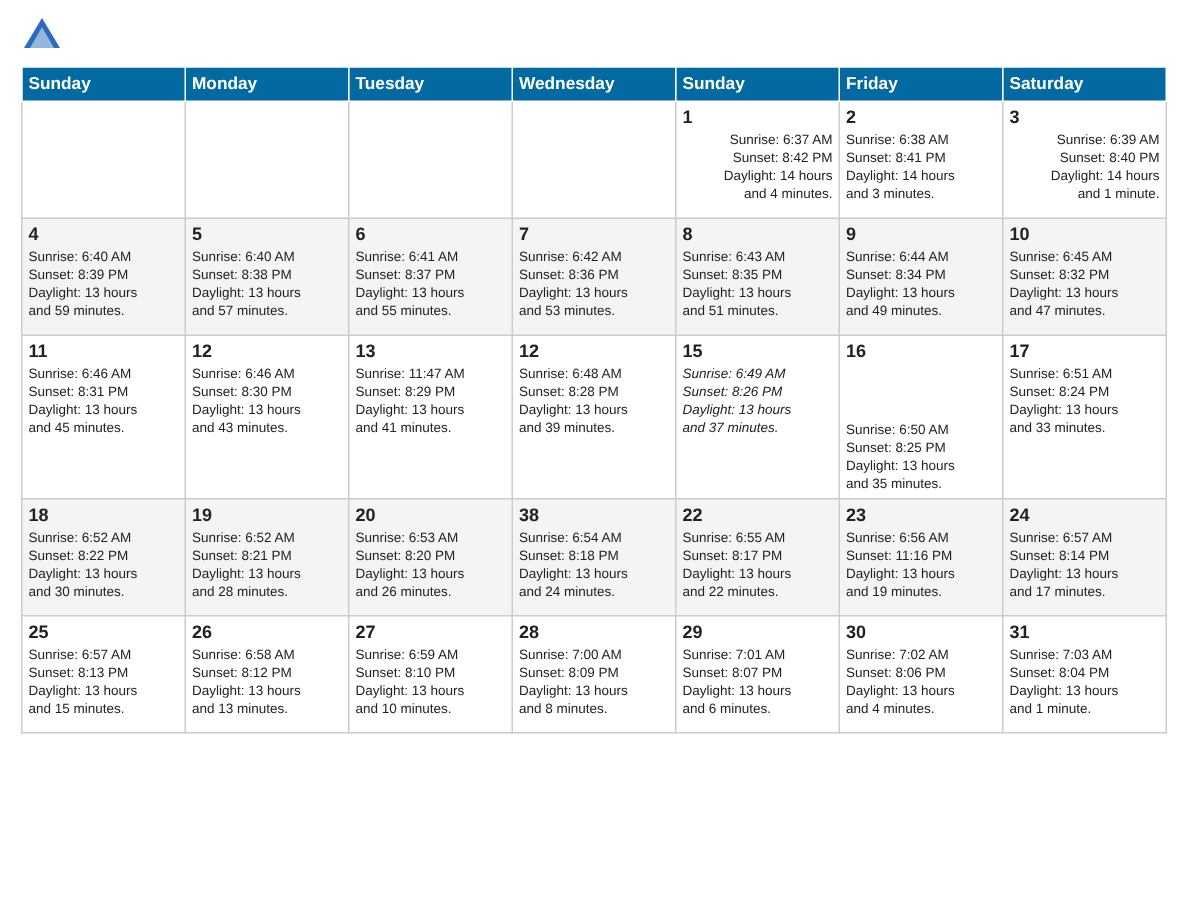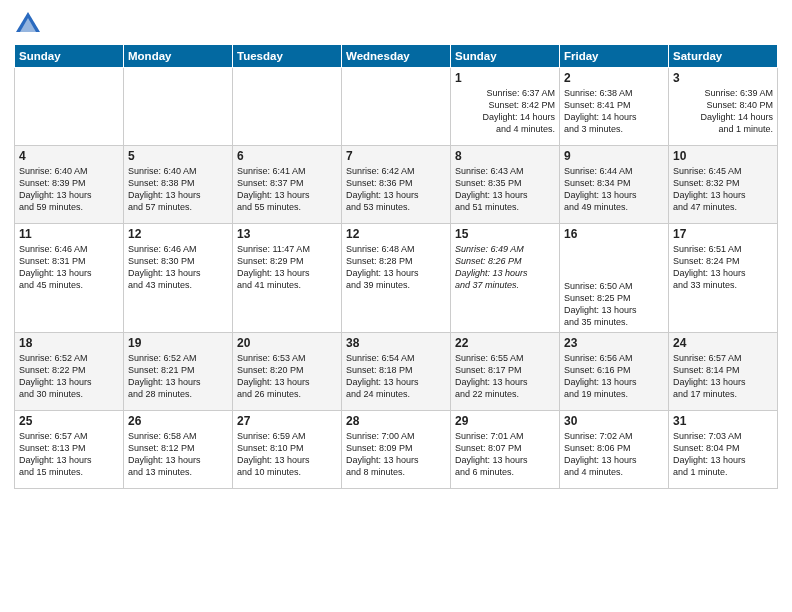--- a/index.html
+++ b/index.html
@@ -295,21 +295,21 @@
           <td>
             <span class="day-num">22</span>
             <div class="cell-info" style="white-space: pre-line;">Sunrise: 6:55 AM
 Sunset: 8:17 PM
 Daylight: 13 hours
 and 22 minutes.</div>
           </td>
           <td>
             <span class="day-num">23</span>
             <div class="cell-info" style="white-space: pre-line;">Sunrise: 6:56 AM
-Sunset: 6:16 PM
+Sunset: 11:16 PM
 Daylight: 13 hours
 and 19 minutes.</div>
           </td>
           <td>
             <span class="day-num">24</span>
             <div class="cell-info" style="white-space: pre-line;">Sunrise: 6:57 AM
 Sunset: 8:14 PM
 Daylight: 13 hours
 and 17 minutes.</div>
           </td>

